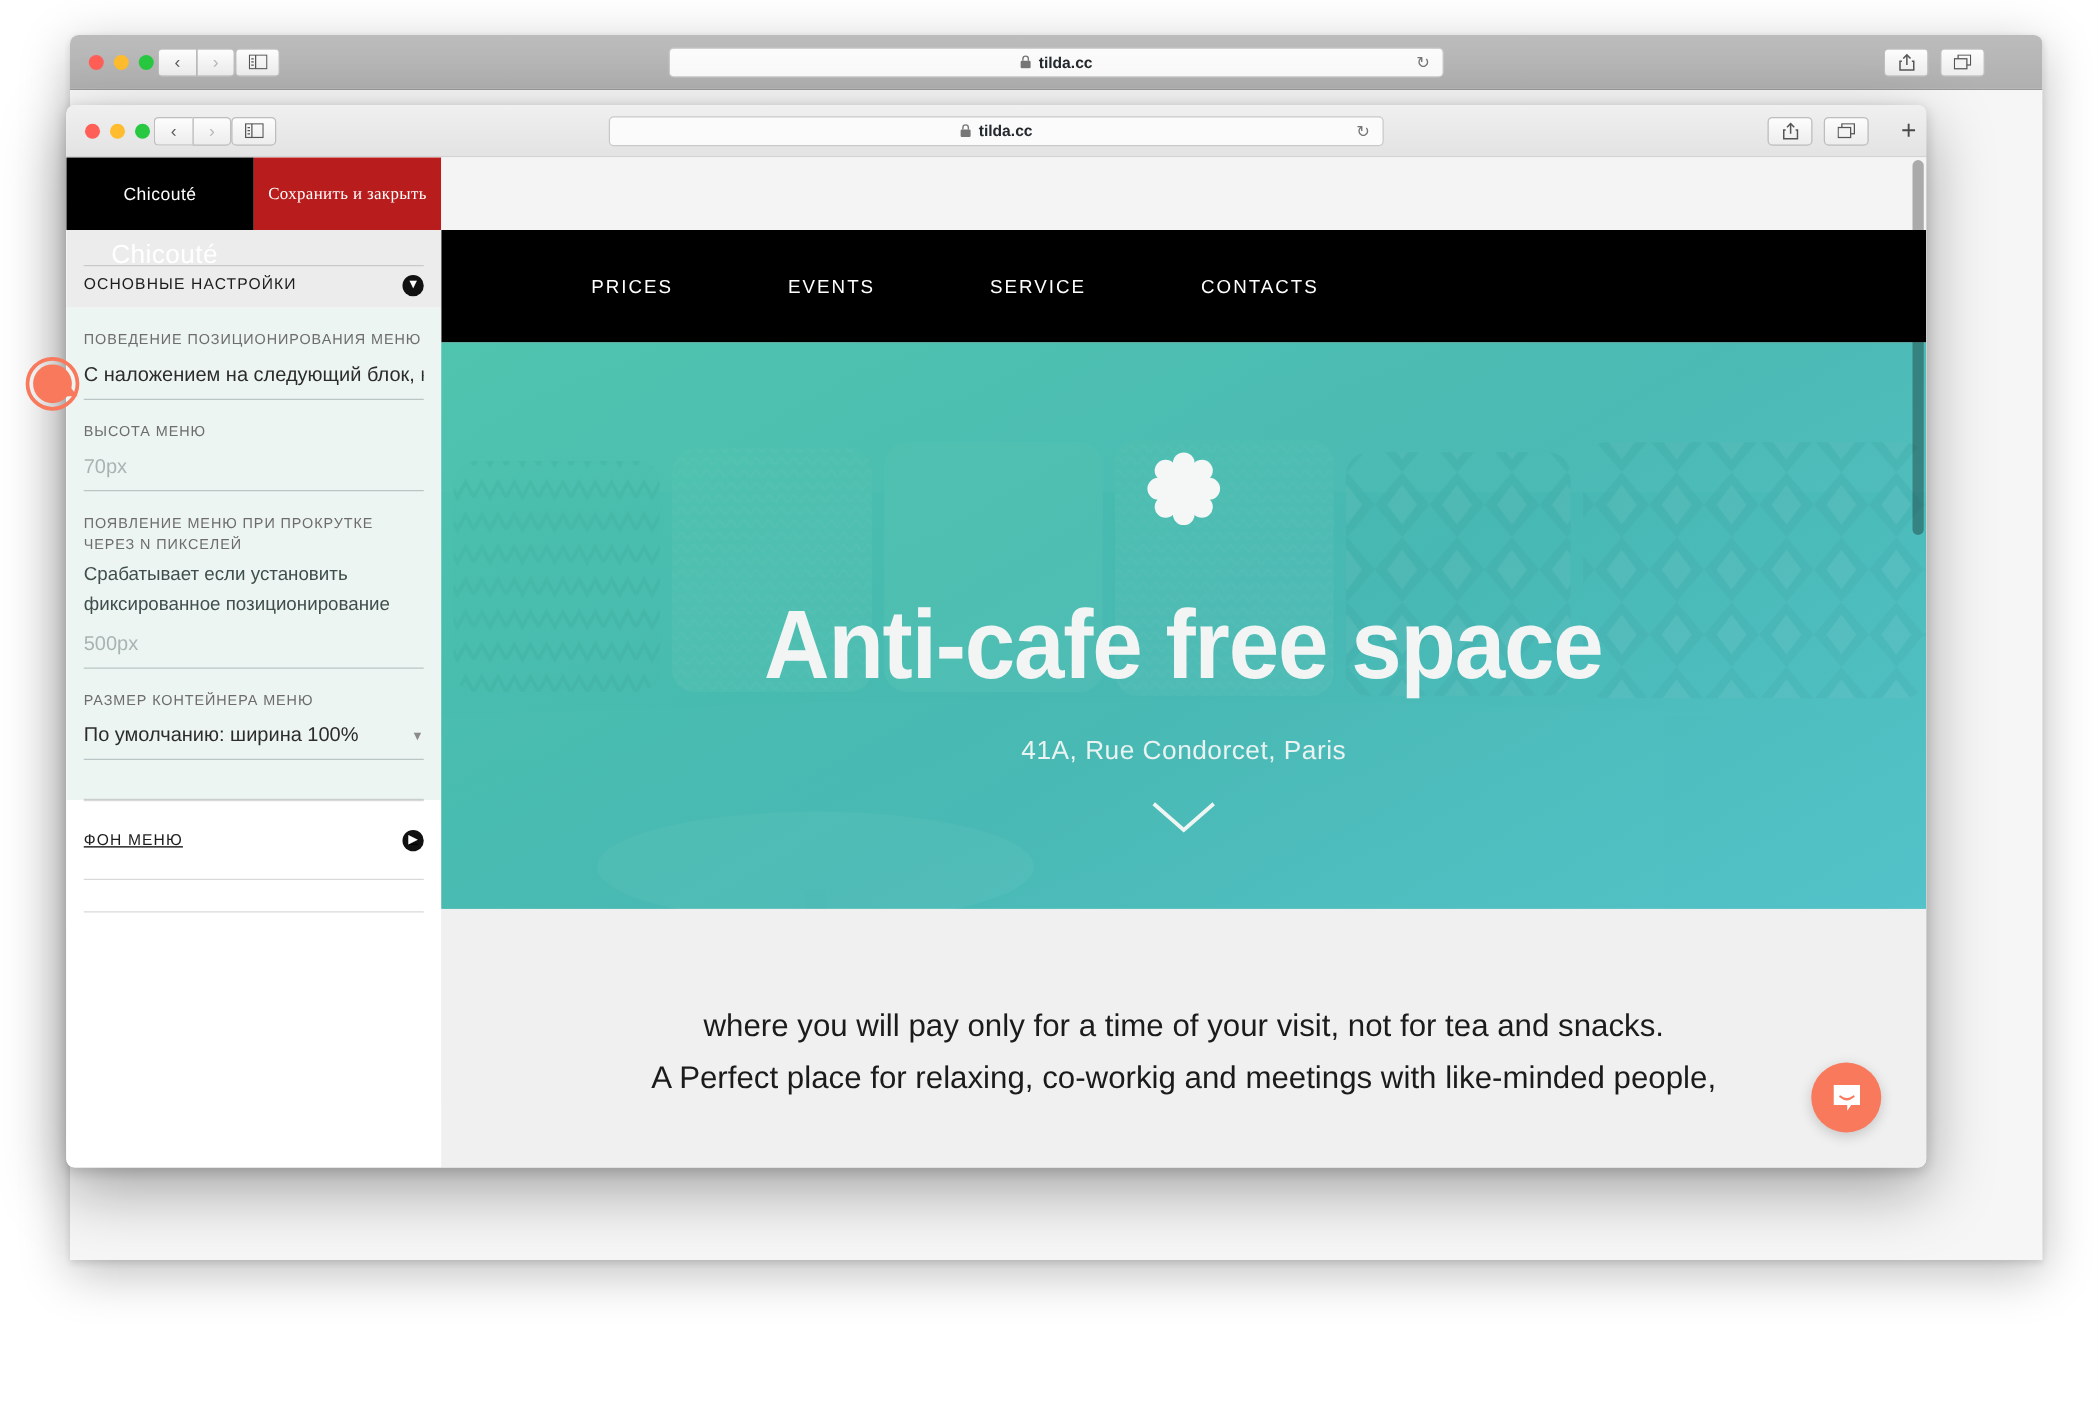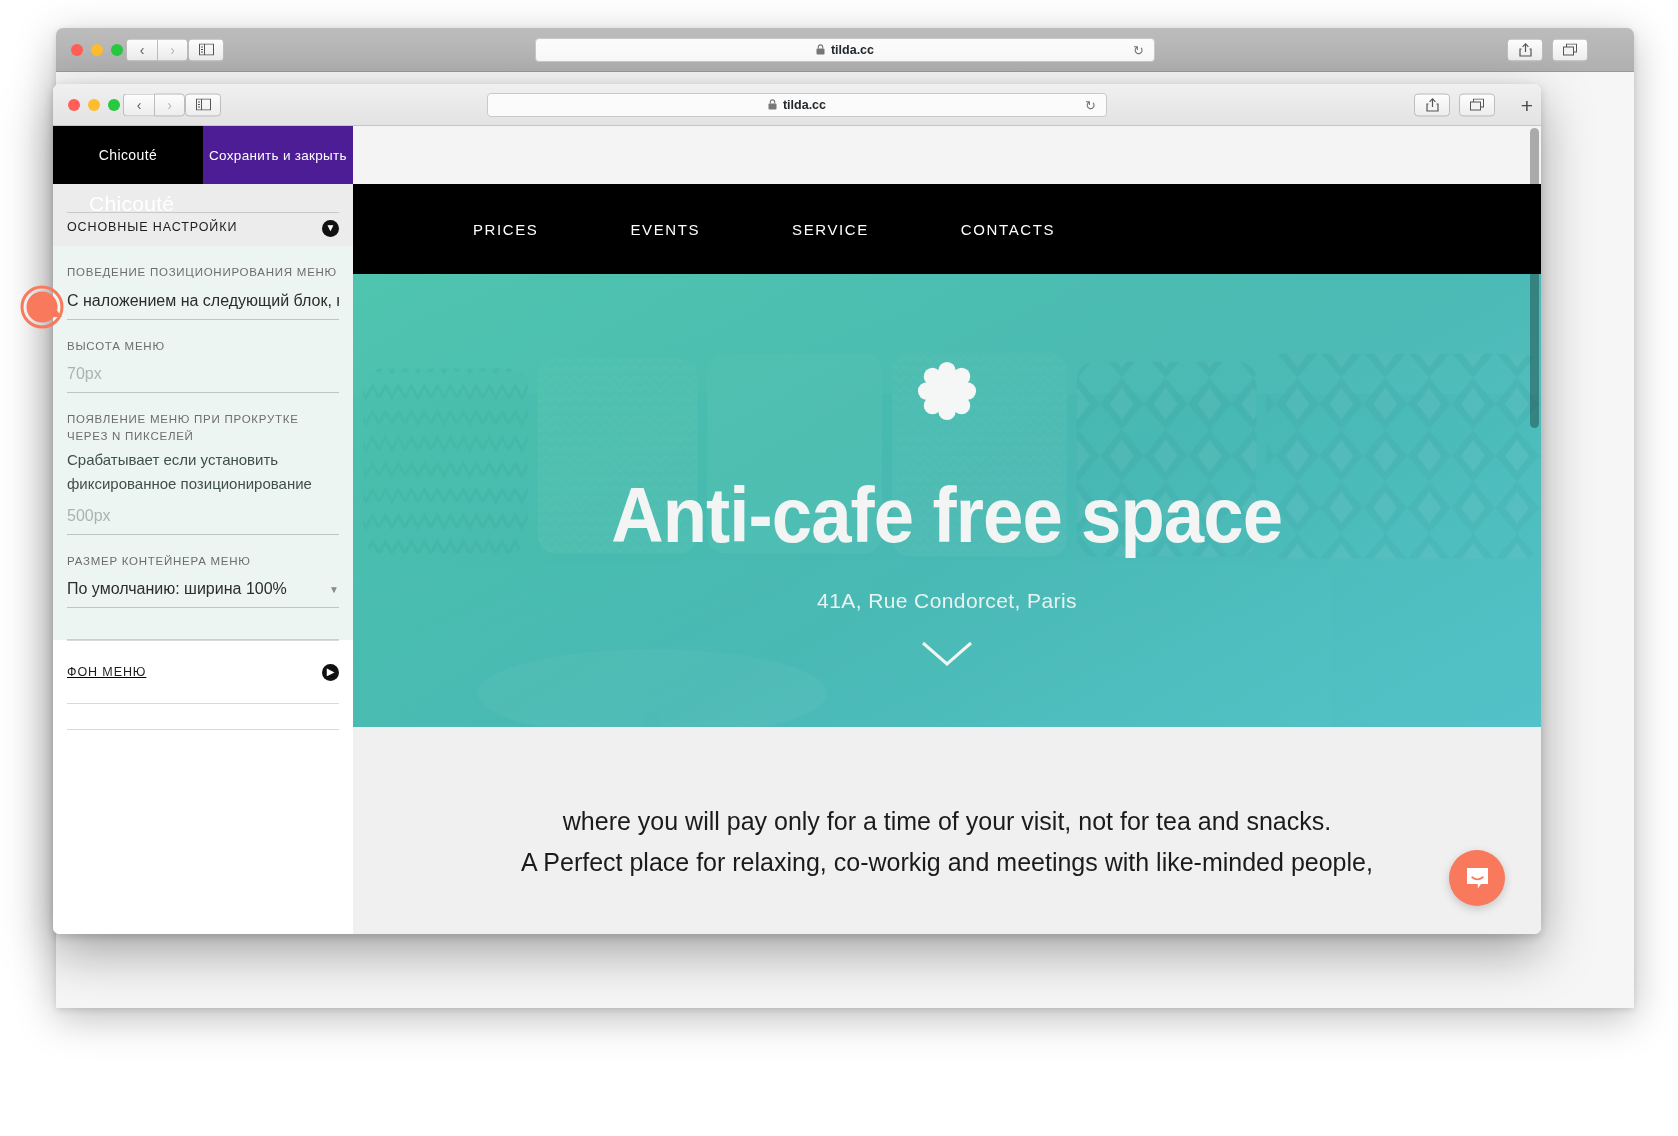--- a/index.html
+++ b/index.html
@@ -93,23 +93,23 @@
 
   
   .sidebar { width: 300px; height: 100%; position: relative; background: #ffffff; flex: none; }
   .save-row { display: flex; height: 58px; }
   .btn-save {
     flex: 0 0 150px; background: #000; color: #fff;
     display: flex; align-items: center; justify-content: center;
     font-size: 14px; letter-spacing: .4px;
   }
   .btn-save-close {
-    flex: 1; background: #4c1d95; color: #fff;
+    flex: 1; background: #b91c1c; color: #fff;
     display: flex; align-items: center; justify-content: center;
-    font-size: 13.5px; letter-spacing: .3px;
+    font-size: 13.5px; letter-spacing: .3px; font-family: Liberation Serif, serif;
   }
   .sb-scroll { position: relative; height: 558px; overflow: hidden; }
   .sb-head {
     background: #ececec; padding: 0 14px 0 14px; height: 62px; position: relative;
   }
   .proj-title {
     position: absolute; left: 36px; top: 8px;
     font-size: 21px; color: #ffffff; letter-spacing: .3px;
   }
   .sb-head-rule {

